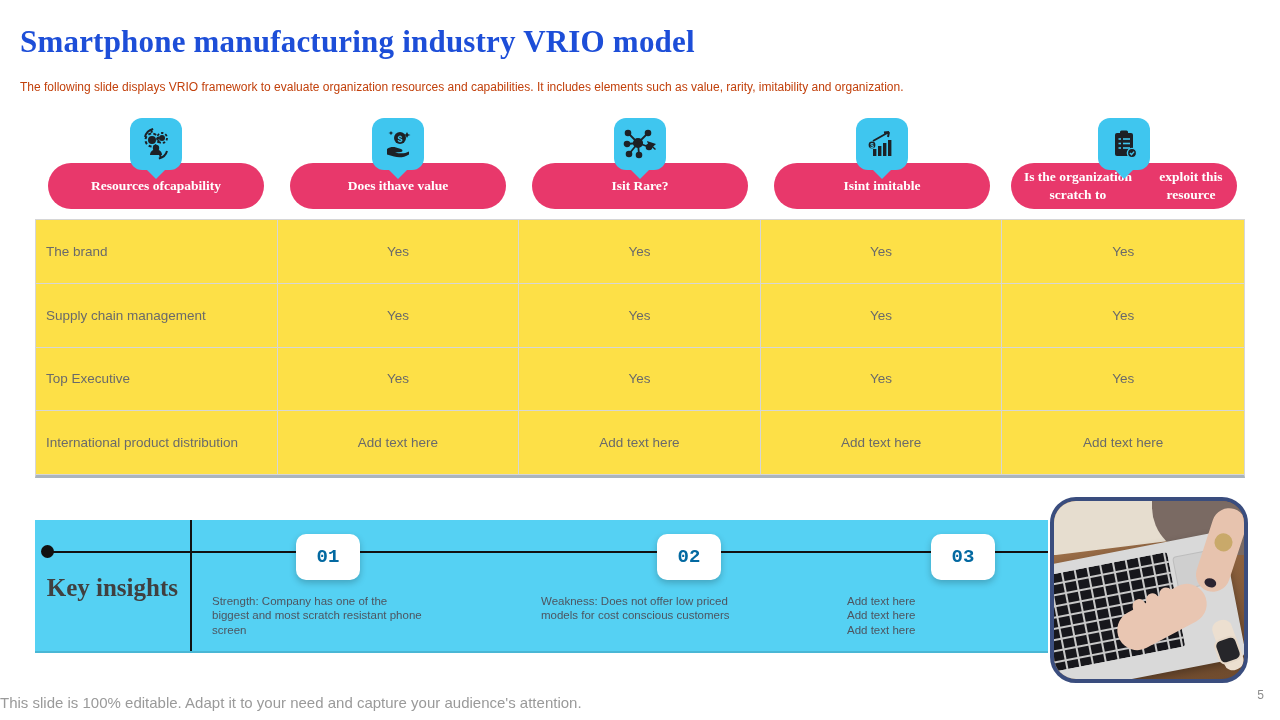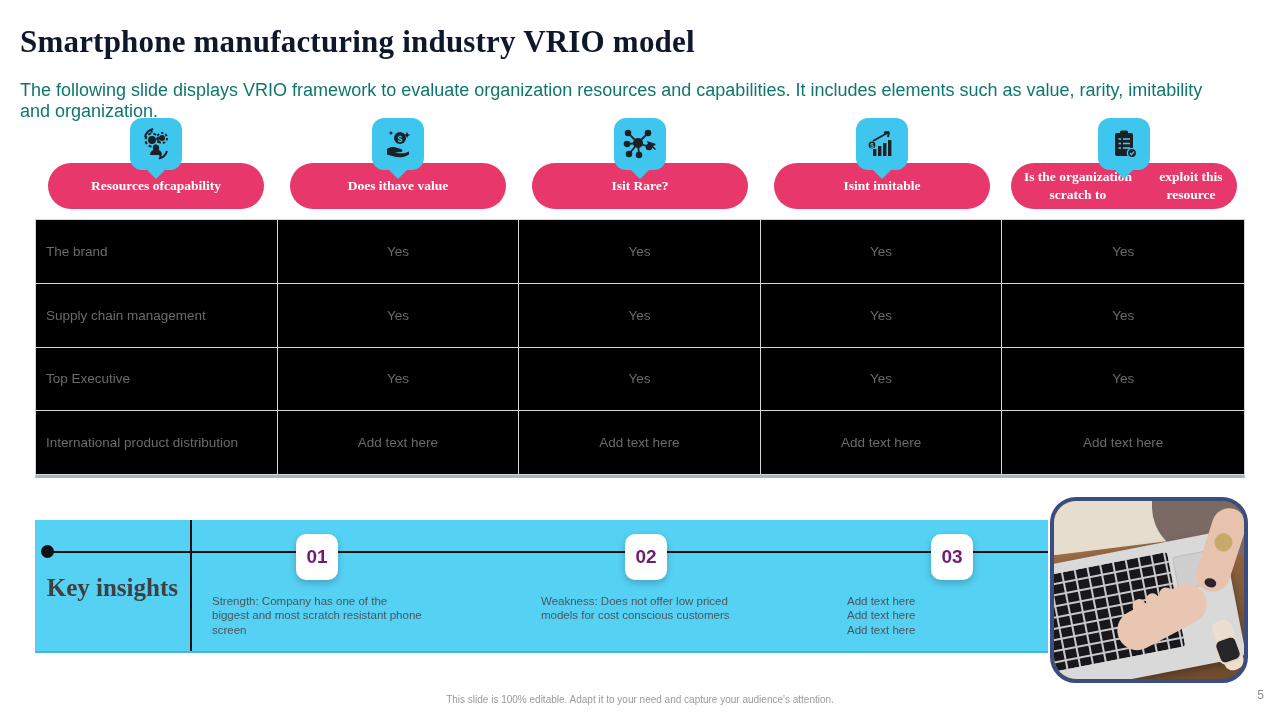--- a/index.html
+++ b/index.html
@@ -4,25 +4,25 @@
 <style>
   * { margin:0; padding:0; box-sizing:border-box; }
   html,body { background:#ffffff; }
   .slide {
     position:relative; width:1280px; height:720px; background:#ffffff;
     font-family:"Liberation Sans", sans-serif; overflow:hidden;
   }
   .title {
     position:absolute; left:20px; top:24px; width:1100px;
     font-family:"Liberation Serif", serif; font-size:31px; font-weight:700;
-    color:#0f172a; letter-spacing:.2px;
+    color:#1d4ed8; letter-spacing:.2px;
   }
   .subtitle {
     position:absolute; left:20px; top:80px; width:1200px;
-    font-size:18px; color:#0f766e;
+    font-size:12px; color:#c2410c;
   }
   
   .col-head { position:absolute; top:112px; width:242px; }
   .icon-box {
     position:absolute; top:6px; left:50%; transform:translateX(-50%);
     width:52px; height:52px; background:#3fc6ef; border-radius:12px;
     display:flex; align-items:center; justify-content:center; z-index:3;
   }
   .icon-notch {
     position:absolute; top:56px; left:50%; transform:translateX(-50%);
@@ -34,21 +34,21 @@
     width:216px; height:46px; background:#e8386b; border-radius:24px;
     display:flex; flex-direction:row; align-items:center; justify-content:center;
     color:#ffffff; font-family:"Liberation Serif", serif; font-weight:700;
     font-size:13.5px; line-height:1.35; text-align:center; z-index:2;
   }
   .pill.wide { width:226px; }
   
   .vrio-table {
     position:absolute; left:35px; top:219px; width:1210px; height:259px;
     display:grid; grid-template-columns:repeat(5,1fr); grid-template-rows:repeat(4,1fr);
-    border:1px solid #d6d6d6; border-bottom:3px solid #aab4bd; background:#000000;
+    border:1px solid #d6d6d6; border-bottom:3px solid #aab4bd; background:#fde047;
   }
   .cell {
     border-right:1px solid #d6d6d6; border-bottom:1px solid #d6d6d6;
     display:flex; align-items:center; justify-content:center;
     font-size:13.5px; color:#6a6a6a;
   }
   .cell:nth-child(5n) { border-right:none; }
   .cell.rowhead { justify-content:flex-start; padding-left:10px; }
   
   .band {
@@ -57,24 +57,24 @@
   }
   .timeline { position:absolute; left:12px; right:0; top:31px; height:2px; background:#111111; z-index:1; }
   .timeline-dot { position:absolute; left:6px; top:25px; width:13px; height:13px; border-radius:50%; background:#111111; z-index:2; }
   .band-divider { position:absolute; left:155px; top:0; bottom:0; width:2px; background:#111111; }
   .band-label {
     position:absolute; left:0; top:52px; width:143px; text-align:right;
     font-family:"Liberation Serif", serif; font-weight:700; font-size:25px;
     color:#404040; line-height:1.25;
   }
   .num-box {
-    position:absolute; top:14px; width:42px; height:46px; background:#ffffff;
+    position:absolute; top:14px; width:64px; height:46px; background:#ffffff;
     border-radius:10px; box-shadow:0 3px 7px rgba(0,0,0,.22); z-index:2;
     display:flex; align-items:center; justify-content:center;
-    font-family:Liberation Sans, sans-serif; font-weight:700; font-size:19px; color:#701a75;
+    font-family:Liberation Mono, monospace; font-weight:700; font-size:19px; color:#0369a1;
   }
   .insight-text {
     position:absolute; top:74px; width:214px; 
     font-size:11.5px; color:#4d5560; line-height:1.25;
   }
   
   .photo-frame {
     position:absolute; left:1050px; top:497px; width:198px; height:186px;
     border:4px solid #3a4d7e; border-radius:26px; overflow:hidden; z-index:4;
     background:linear-gradient(160deg,#a3754e 0%, #8a5f3c 55%, #6e4a2d 100%);
@@ -98,22 +98,22 @@
   .hand-bottom { position:absolute; right:34px; top:96px; width:96px; height:40px; background:#e9c6b2; border-radius:20px; transform:rotate(-28deg); }
   .finger { position:absolute; width:13px; height:30px; background:#e9c6b2; border-radius:7px; }
   .f1 { left:108px; top:86px; transform:rotate(-18deg); }
   .f2 { left:94px; top:92px; transform:rotate(-14deg); }
   .f3 { left:80px; top:98px; transform:rotate(-10deg); }
   .ring { position:absolute; left:96px; top:106px; width:12px; height:5px; background:#dfe3ea; border-radius:2px; transform:rotate(-14deg); }
   .watch-strap { position:absolute; right:6px; top:118px; width:20px; height:52px; background:#ecdfd0; border-radius:9px; transform:rotate(-20deg); }
   .watch-face { position:absolute; right:4px; top:136px; width:24px; height:26px; background:#26262a; border:2px solid #e6d8c8; border-radius:7px; transform:rotate(-20deg); }
   
   .footer-note {
-    position:absolute; left:0; right:0; top:694px; text-align:center;
-    font-size:10px; color:#9a9a9a;
+    position:absolute; left:0; right:0; top:694px; 
+    font-size:15px; color:#9a9a9a;
   }
   .page-num { position:absolute; right:16px; top:688px; font-size:12px; color:#8c8c8c; }
   .ic { display:block; }
 </style>
 </head>
 <body>
 
 <div class="slide">
 
   <div class="title">Smartphone manufacturing industry VRIO model</div>
@@ -263,21 +263,21 @@
 
   <div class="band">
     <div class="timeline"></div>
     <div class="timeline-dot"></div>
     <div class="band-divider"></div>
     <div class="band-label">Key insights</div>
 
     <div class="num-box" style="left:261px;">01</div>
     <div class="insight-text" style="left:177px;">Strength: Company has one of the biggest and most scratch resistant phone screen</div>
 
-    <div class="num-box" style="left:590px;">02</div>
+    <div class="num-box" style="left:622px;">02</div>
     <div class="insight-text" style="left:506px;">Weakness: Does not offer low priced models for cost conscious customers</div>
 
     <div class="num-box" style="left:896px;">03</div>
     <div class="insight-text" style="left:812px;">
       <div>Add text here</div>
       <div>Add text here</div>
       <div>Add text here</div>
     </div>
   </div>
 

